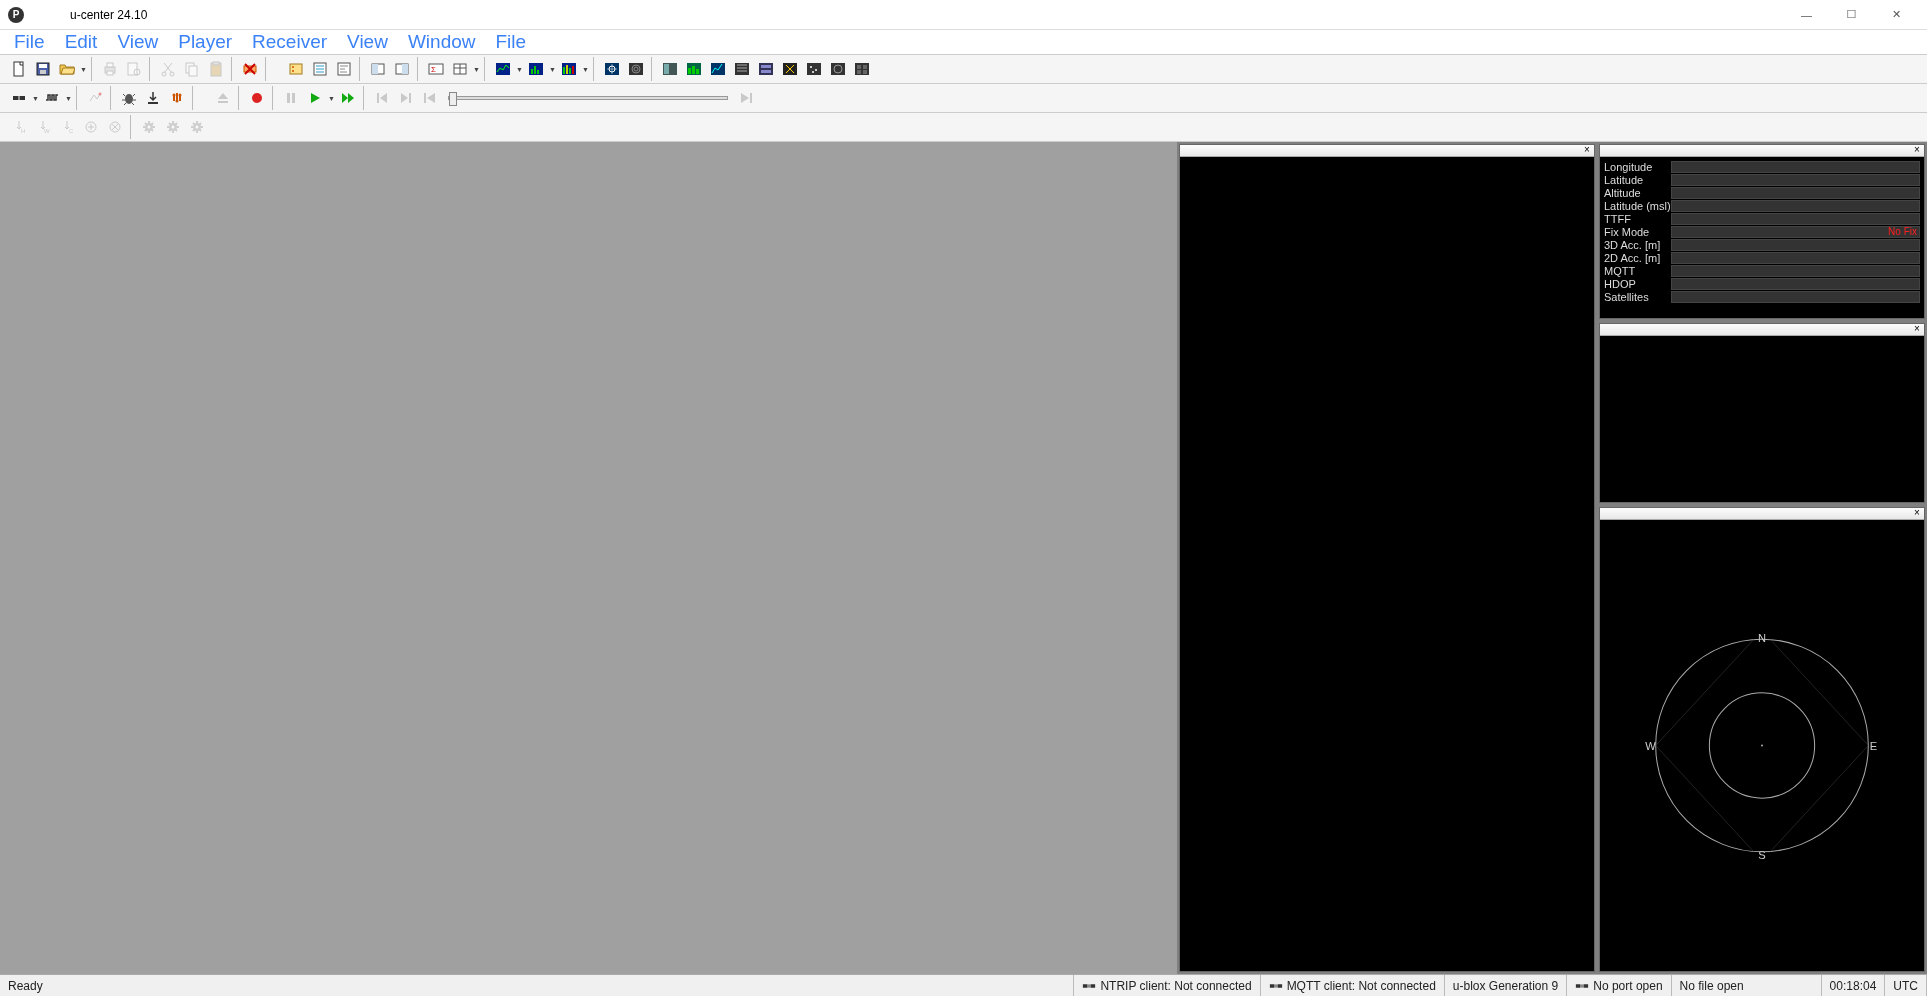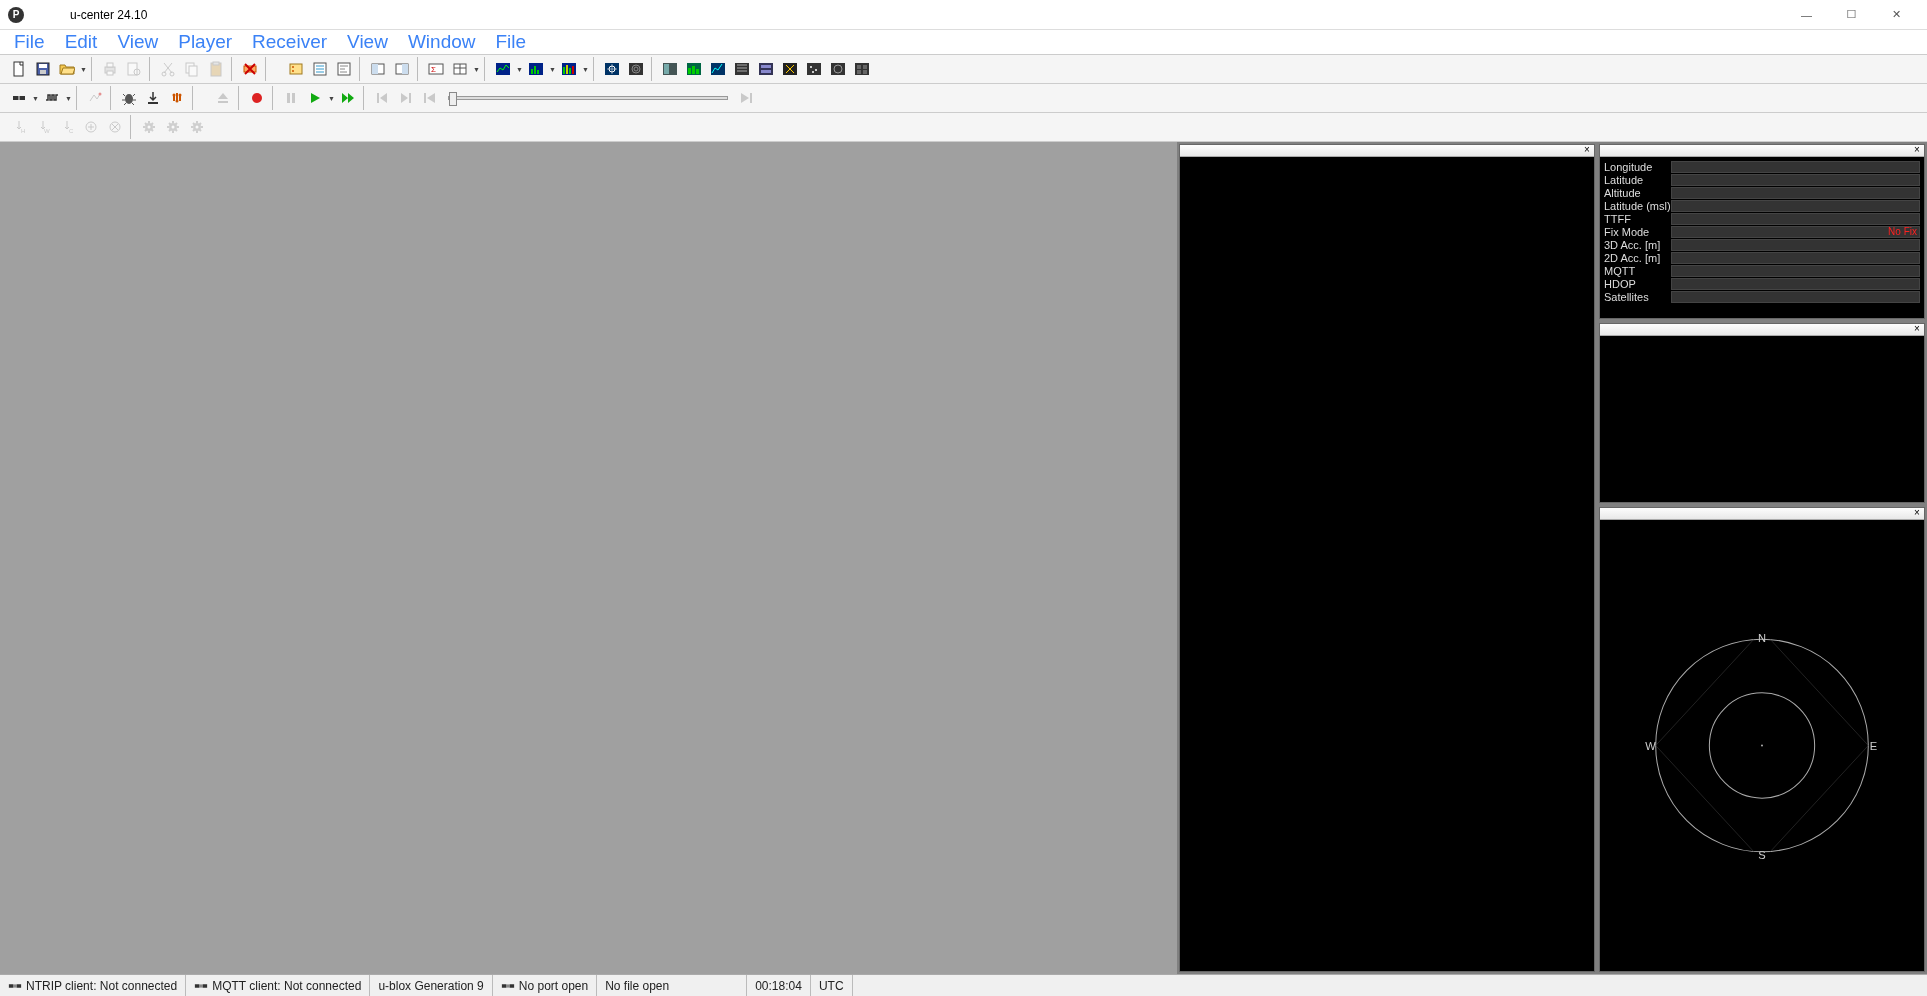--- a/index.html
+++ b/index.html
@@ -574,20 +574,21 @@
           <line x1="55" y1="120" x2="152" y2="225" stroke="#444" stroke-width="0.5"></line>
           <line x1="265" y1="120" x2="168" y2="225" stroke="#444" stroke-width="0.5"></line>
         </svg>
       </div>
     </div>
 
   </div>
 </div>
 
 <div class="statusbar">
+  <div class="status-cell flex">Ready</div>
   <div class="status-cell">
     <span class="plug-icon">
         <svg viewBox="0 0 16 12">
           <rect x="1" y="4" width="5" height="4" fill="#333"></rect>
           <rect x="10" y="4" width="5" height="4" fill="#333"></rect>
           <path d="M6 5h4M6 7h4" stroke="#333"></path>
         </svg>
       </span>
     <span>NTRIP client: Not connected</span>
   </div>

